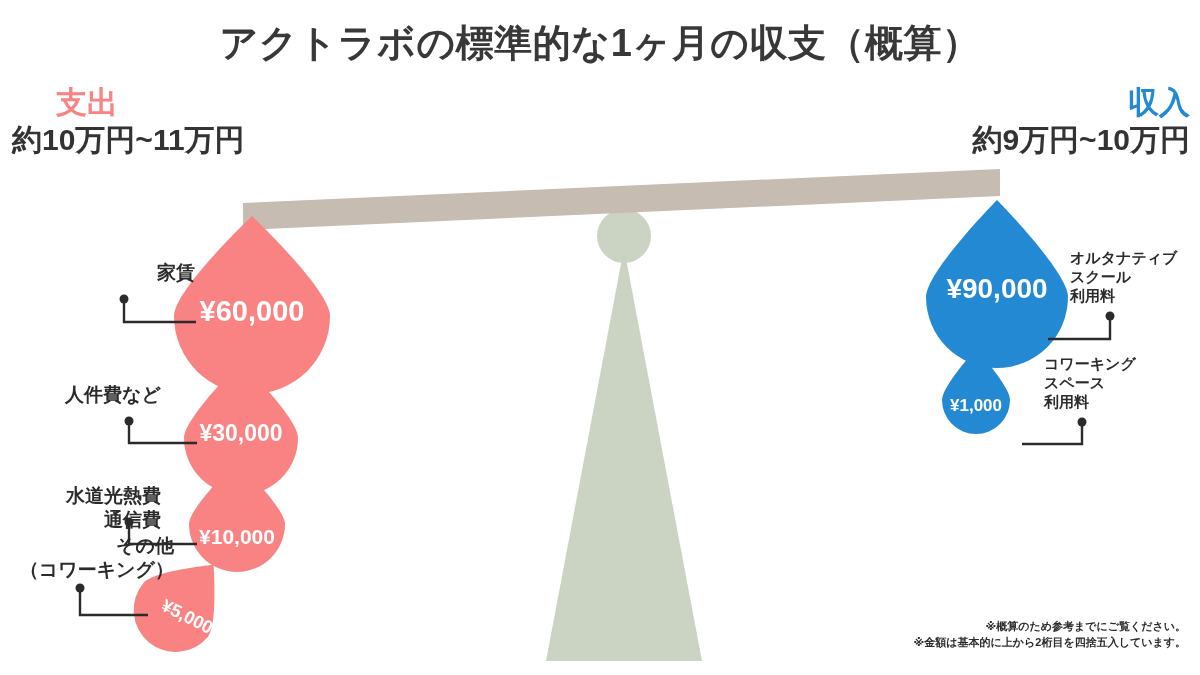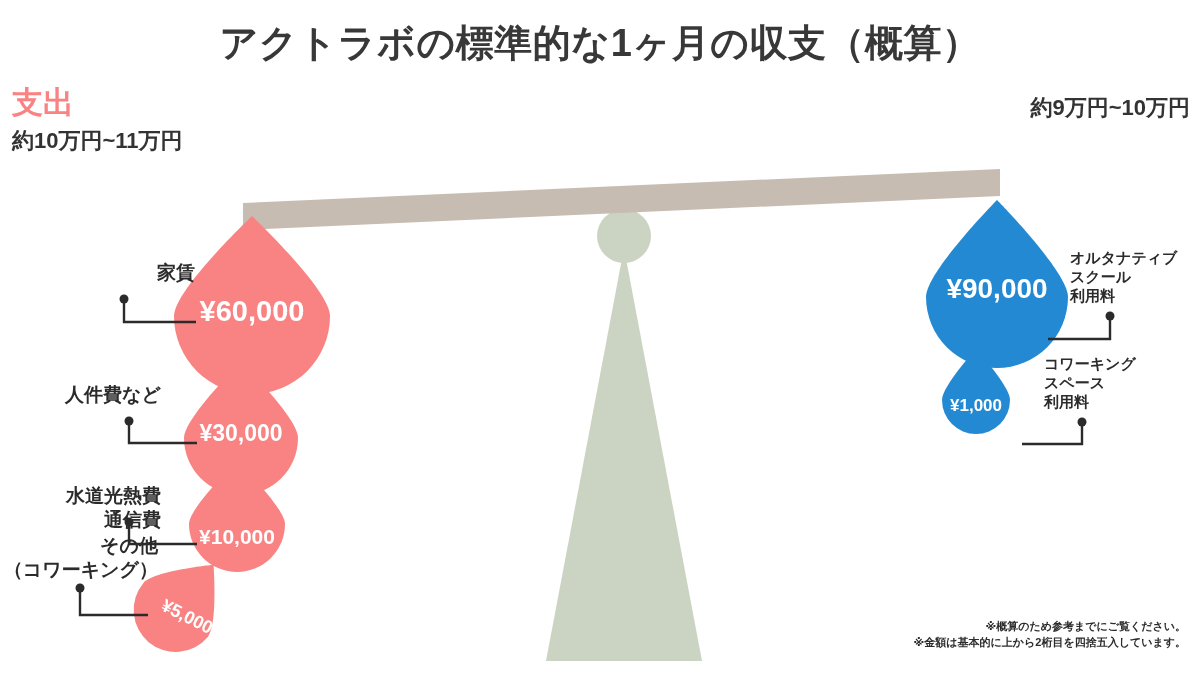--- a/index.html
+++ b/index.html
@@ -38,28 +38,29 @@
   
   .side-head {
     position: absolute;
     white-space: nowrap;
   }
   .side-head .kind {
     font-size: 31px;
     font-weight: bold;
     line-height: 1.08;
     display: block;
+    margin-left: 44px;
   }
   .side-head .range {
-    font-size: 22px;
+    font-size: 30px;
     font-weight: bold;
     color: #333333;
     line-height: 1.25;
     display: block;
-    margin-top: 8px;
+    margin-top: 2px;
   }
   #expense-head {
     left: 12px;
     top: 86px;
     text-align: left;
   }
   #expense-head .kind { color: #F98282; }
   #income-head {
     right: 10px;
     top: 86px;
@@ -125,20 +126,21 @@
 <div id="stage">
 
   <div id="title">アクトラボの標準的な1ヶ月の収支（概算）</div>
 
   <div id="expense-head" class="side-head">
     <span class="kind">支出</span>
     <span class="range">約10万円~11万円</span>
   </div>
 
   <div id="income-head" class="side-head">
+    <span class="kind">収入</span>
     <span class="range">約9万円~10万円</span>
   </div>
 
   <svg id="scale-svg" width="1200" height="675" viewBox="0 0 1200 675" aria-hidden="true">
 
     <polygon points="624,248 702,661 546,661" fill="#CBD4C2"></polygon>
 
     <circle cx="624" cy="236" r="27" fill="#CBD4C2"></circle>
 
     <polygon points="243,203 1000,169 1000,196 243,230" fill="#C6BCB1"></polygon>
@@ -222,21 +224,21 @@
 
   <div class="callout right-align" style="left:0; top:383px; width:161px;">
     <div>人件費など</div>
   </div>
 
   <div class="callout right-align" style="left:0; top:484px; width:161px;">
     <div>水道光熱費</div>
     <div>通信費</div>
   </div>
 
-  <div class="callout right-align" style="left:0; top:534px; width:158px;">
+  <div class="callout right-align" style="left:0; top:534px; width:158px;padding-left:16px;">
     <div>その他</div>
     <div>（コワーキング）</div>
   </div>
 
   <div class="callout left-align small" style="left:1070px; top:249px;">
     <div>オルタナティブ</div>
     <div>スクール</div>
     <div>利用料</div>
   </div>
 

